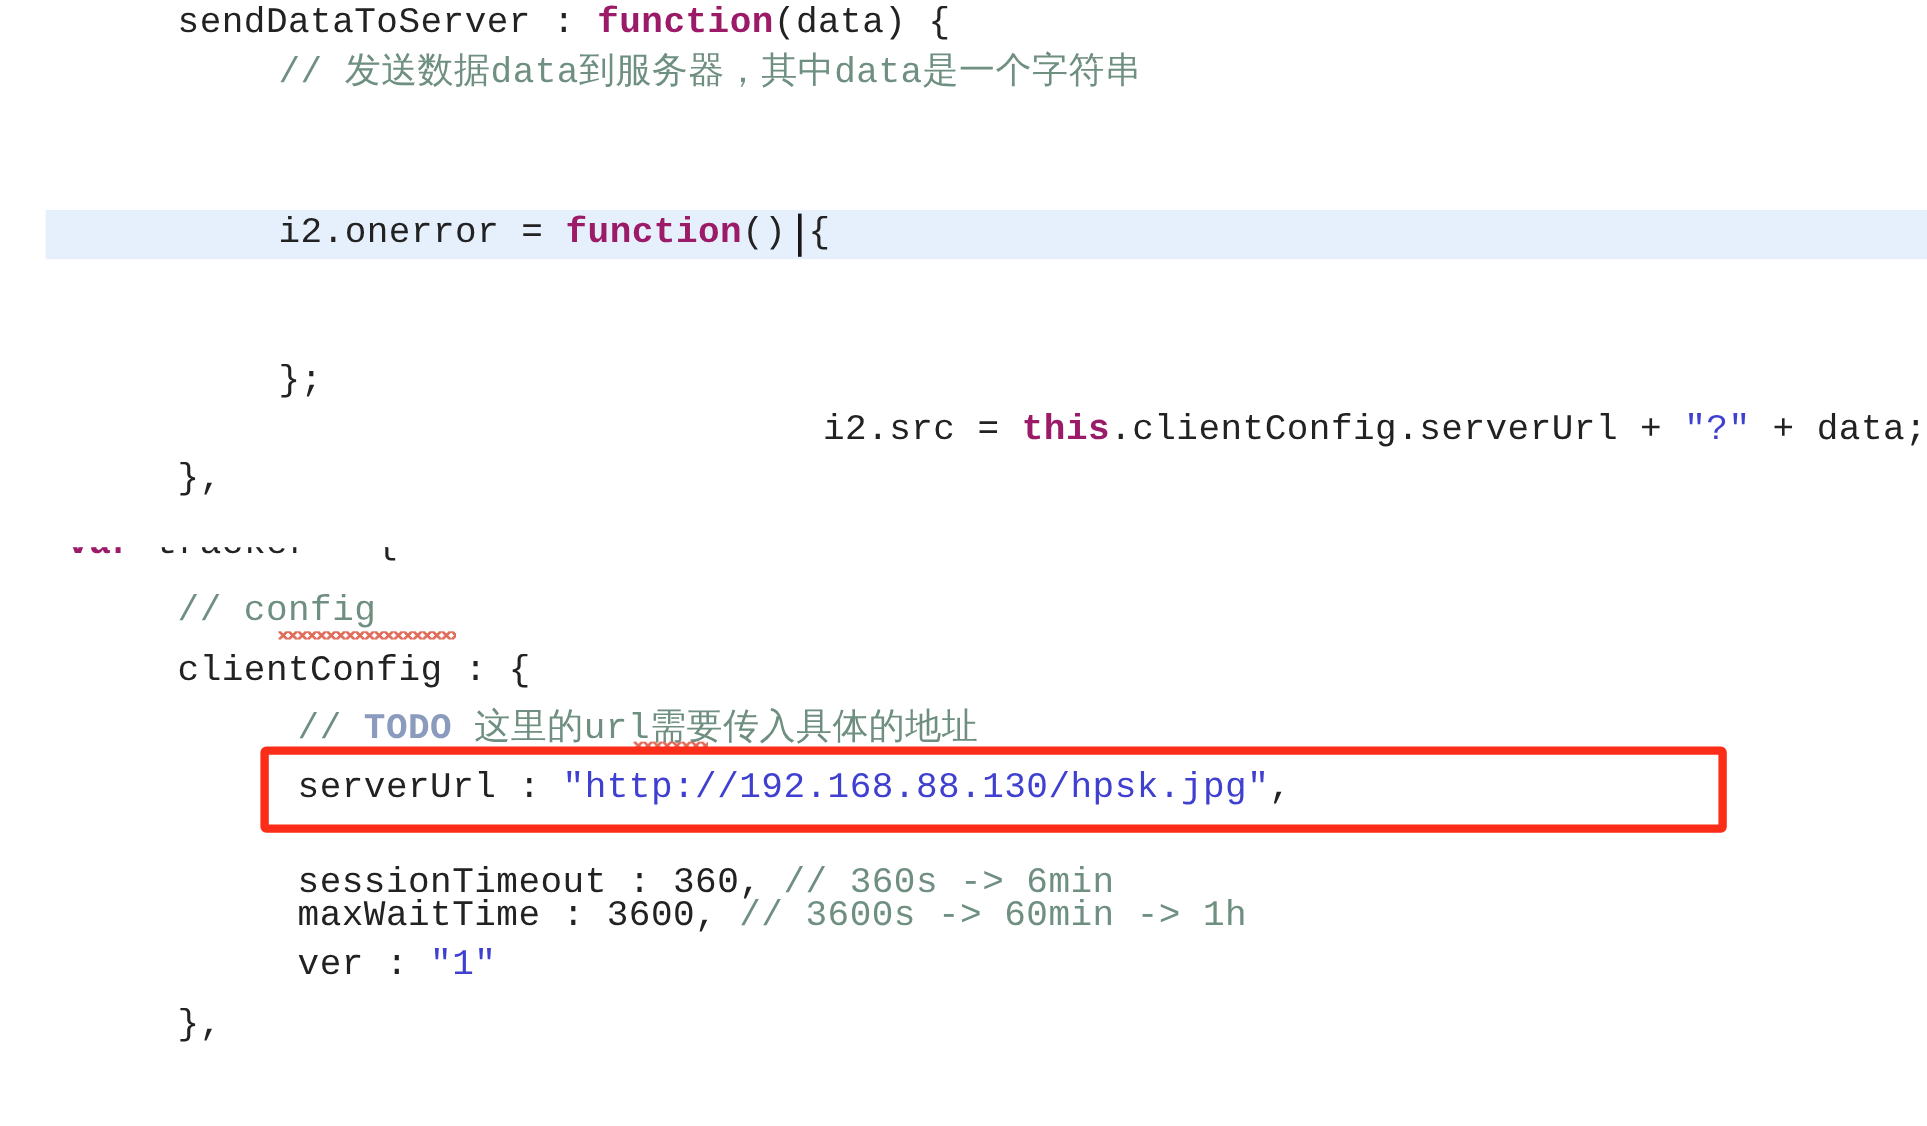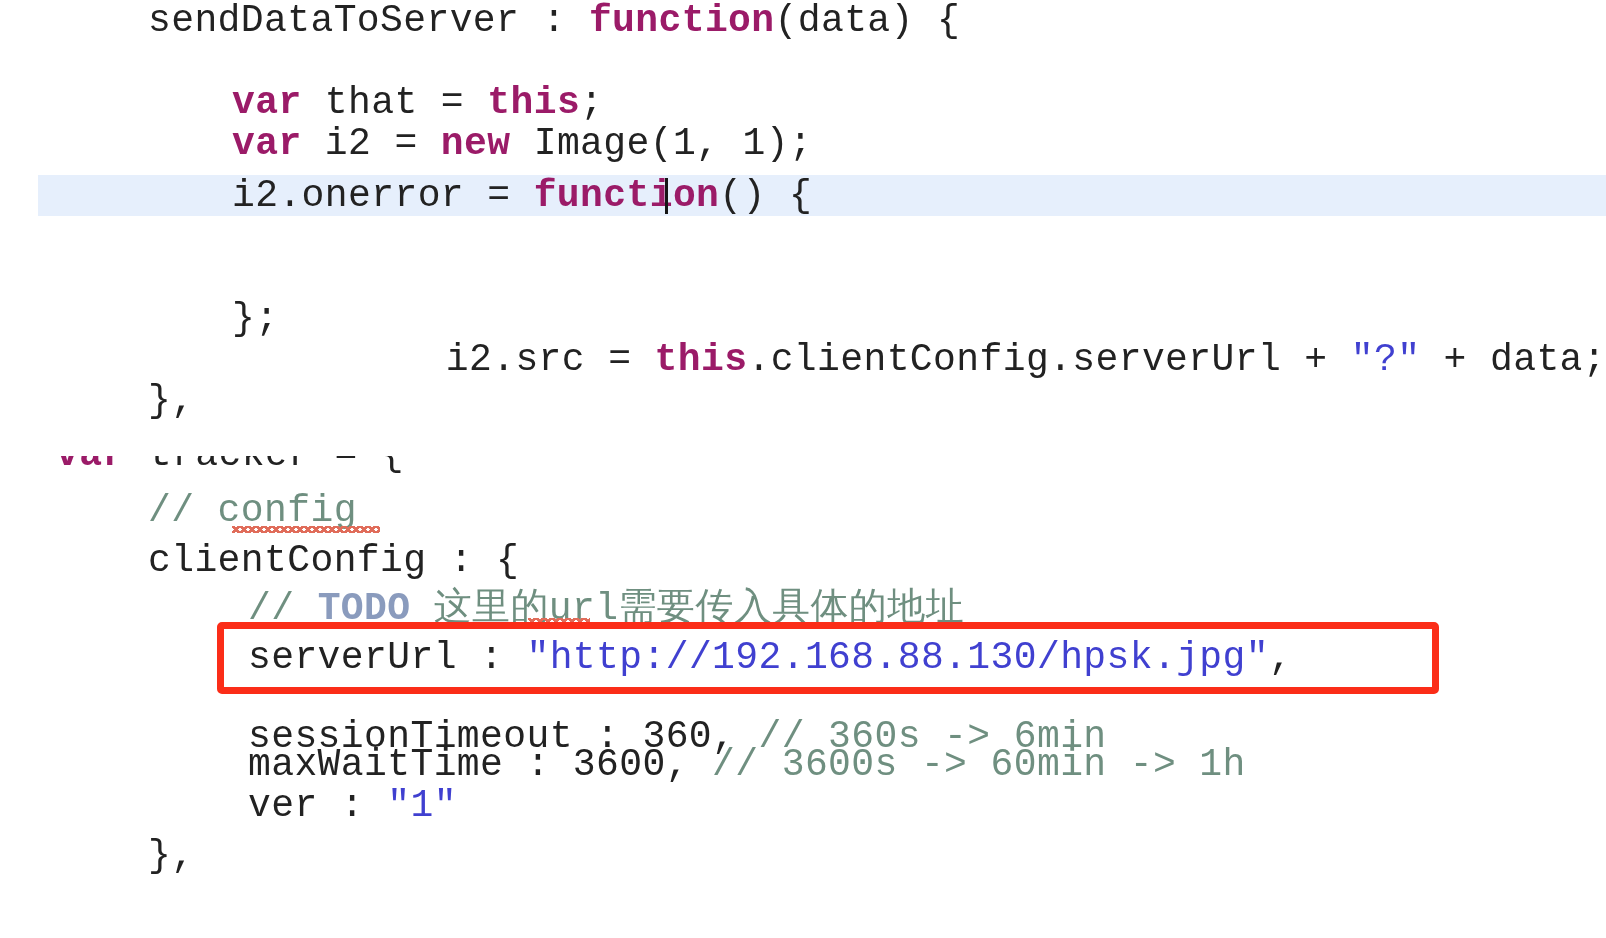--- a/index.html
+++ b/index.html
@@ -24,21 +24,21 @@
     width: 1606px;
     height: 938px;
   }
   .code-line {
     position: absolute;
     left: 0;
     width: 1606px;
     height: 41px;
     line-height: 41px;
     white-space: pre;
-    font-size: 38px;
+    font-size: 30px;
     font-family: "Liberation Mono", "DejaVu Sans Mono", monospace;
     color: #222222;
     letter-spacing: 0.4px;
   }
   .code-line .txt {
     display: inline-block;
     white-space: pre;
   }
   
   .line-highlight {
@@ -89,22 +89,21 @@
     width: 3px;
     background: #151515;
   }
 </style>
 </head>
 <body>
 
 <div id="editor">
   <div class="code-surface" id="code-surface">
       <div class="code-line" style="top: 0px;"><span class="txt" style="display: inline-block; width: 148px;"></span><span class="txt tok-plain">sendDataToServer : </span><span class="txt tok-kw">function</span><span class="txt tok-plain">(data) {</span></div>
-      <div class="code-line" style="top: 82px;"><span class="txt" style="display: inline-block; width: 232px;"></span><span class="txt tok-kw">var</span><span class="txt tok-plain"> that = </span><span class="txt tok-kw">this</span><span class="txt tok-plain">;</span></div>
-      <div class="code-line" style="top: 123px;"><span class="txt" style="display: inline-block; width: 232px;"></span><span class="txt tok-kw">var</span><span class="txt tok-plain"> i2 = </span><span class="txt tok-kw">new</span><span class="txt tok-plain"> Image(1, 1);</span></div>
+      <div class="code-line" style="top: 41px;"><span class="txt" style="display: inline-block; width: 232px;"></span><span class="txt tok-comment">// 发送数据data到服务器，其中data是一个字符串</span></div>
       <div class="line-highlight" style="top: 175px;"></div>
       <div class="code-line" style="top: 175px;"><span class="txt" style="display: inline-block; width: 232px;"></span><span class="txt tok-plain">i2.onerror = </span><span class="txt tok-kw">function</span><span class="txt tok-plain">() {</span></div>
       <div class="code-line" style="top: 298px;"><span class="txt" style="display: inline-block; width: 232px;"></span><span class="txt tok-plain">};</span></div>
       <div class="code-line" style="top: 339px; text-align: right;"><span class="txt" style="display: inline-block; width: 232px;"></span><span class="txt tok-plain">i2.src = </span><span class="txt tok-kw">this</span><span class="txt tok-plain">.clientConfig.serverUrl + </span><span class="txt tok-str">"?"</span><span class="txt tok-plain"> + data;</span></div>
       <div class="code-line" style="top: 380px;"><span class="txt" style="display: inline-block; width: 148px;"></span><span class="txt tok-plain">},</span></div>
       <div class="code-line" style="top: 434px;"><span class="txt" style="display: inline-block; width: 56px;"></span><span class="txt tok-kw">var</span><span class="txt tok-plain"> tracker = {</span></div>
       <div class="seam-mask" style="top: 434px; height: 22px;"></div>
       <div class="code-line" style="top: 490px;"><span class="txt" style="display: inline-block; width: 148px;"></span><span class="txt tok-comment">// config</span></div>
       <div class="code-line" style="top: 588px;"><span class="txt" style="display: inline-block; width: 248px;"></span><span class="txt tok-comment">// </span><span class="txt tok-todo">TODO</span><span class="txt tok-comment"> 这里的url需要传入具体的地址</span></div>
       <div class="code-line" style="top: 540px;"><span class="txt" style="display: inline-block; width: 148px;"></span><span class="txt tok-plain">clientConfig : {</span></div>

